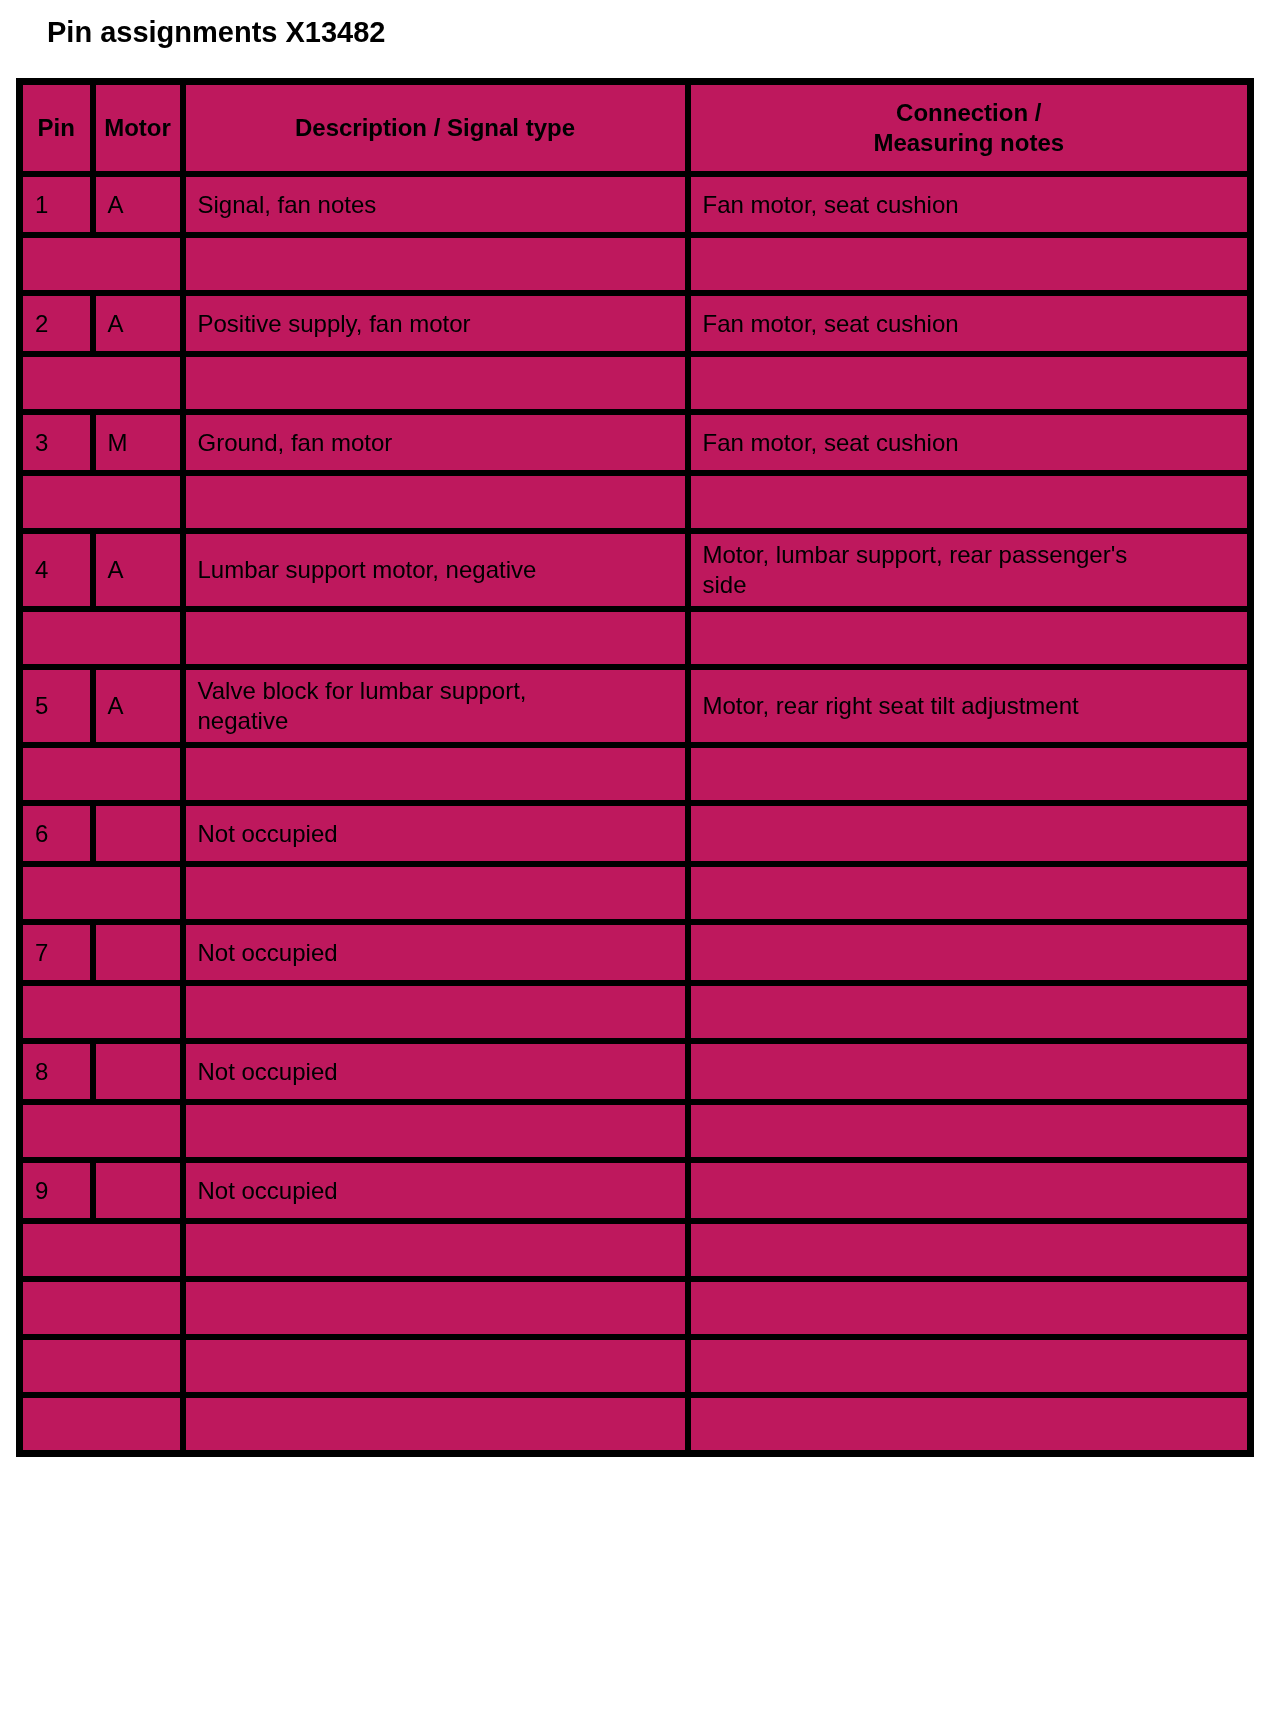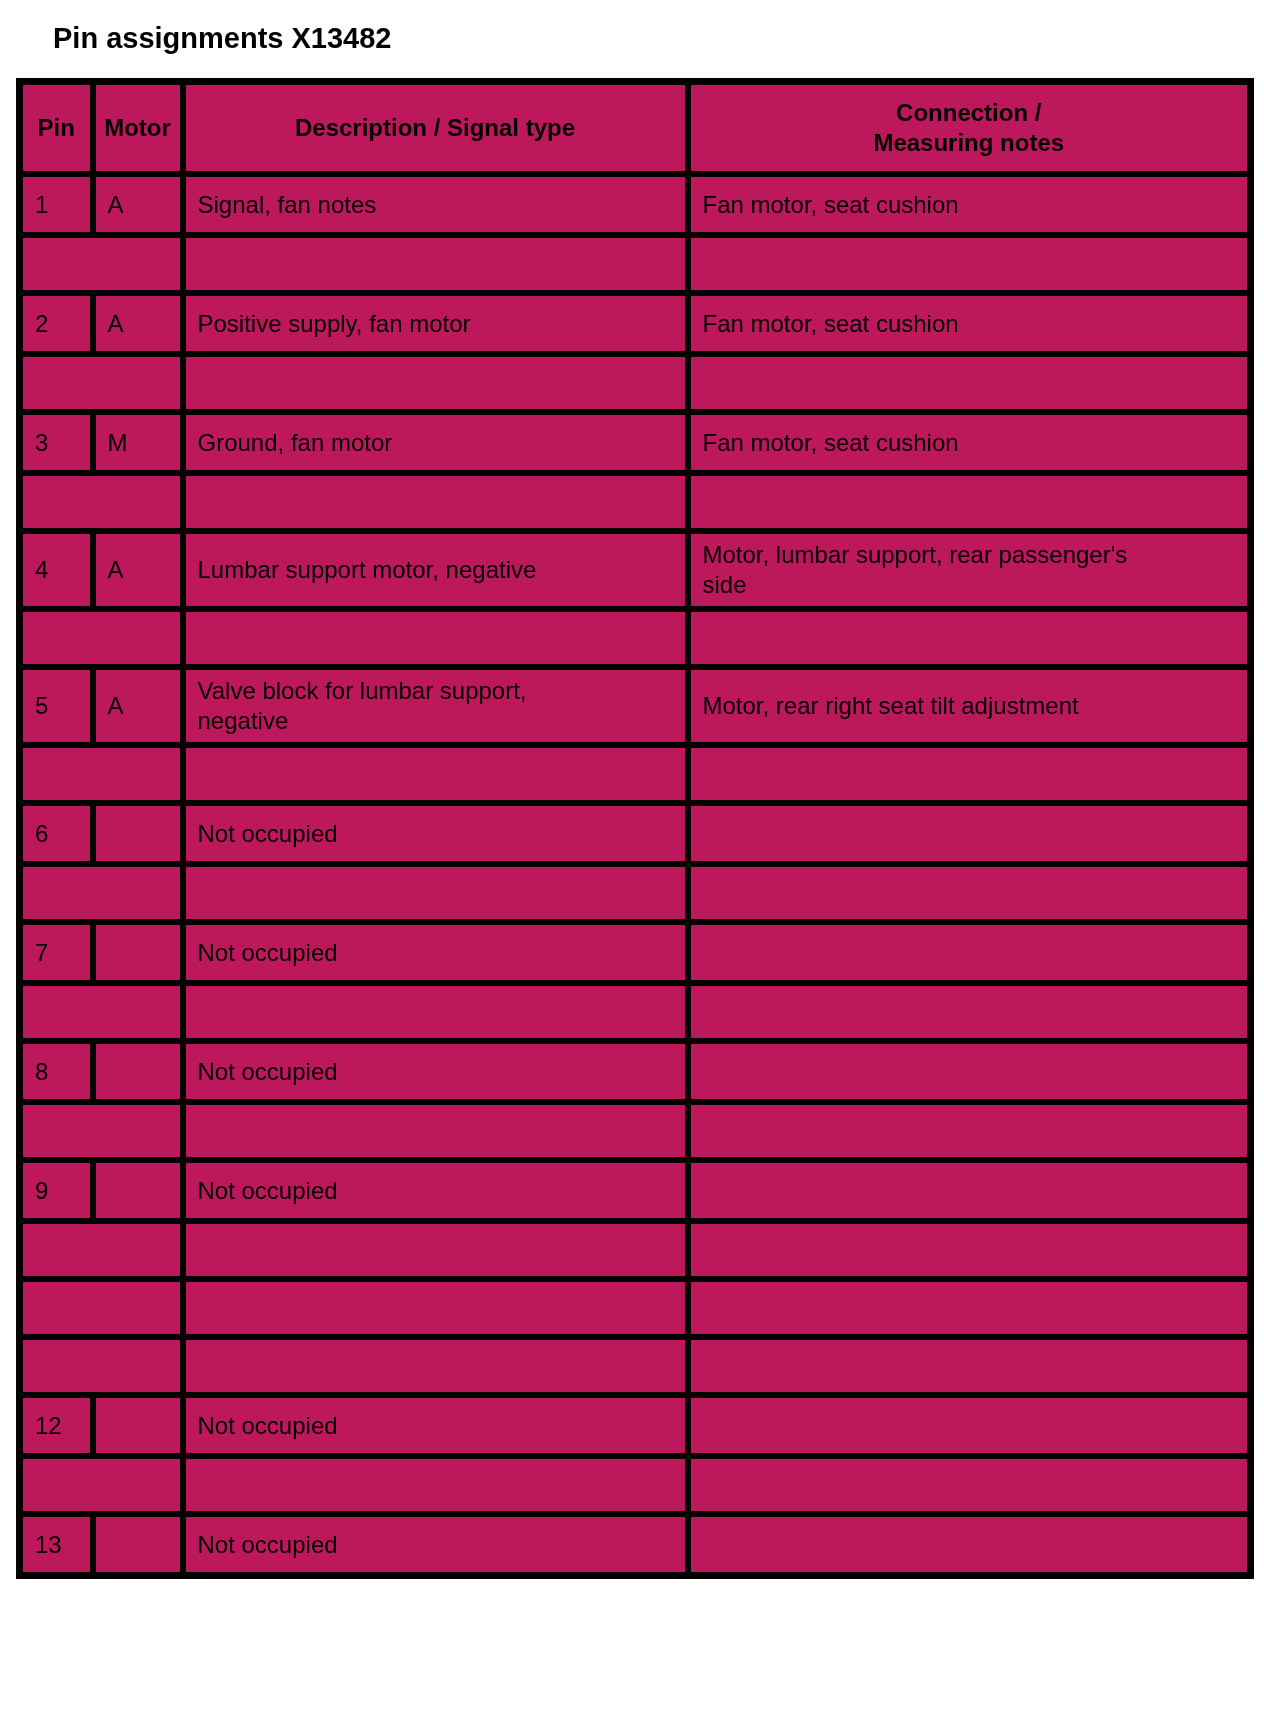--- a/index.html
+++ b/index.html
@@ -10,21 +10,21 @@
   body {
     width: 1264px; height: 1710px;
     position: relative;
     overflow: hidden;
     font-family: "Liberation Sans", sans-serif;
     color: #000000;
   }
   .title {
     position: absolute;
     left: 35px; top: 4px;
-    margin: 18px;
+    margin: 12px;
     font-size: 29px;
     font-weight: bold;
     letter-spacing: 0px;
     white-space: nowrap;
   }
   table.pin-table {
     position: absolute;
     left: 16px; top: 78px;
     width: 1231px;
     border-collapse: collapse;
@@ -182,32 +182,20 @@
         <tr class="row-spacer">
           <td colspan="2"></td>
           <td></td>
           <td></td>
         </tr>
         <tr class="row-spacer">
           <td colspan="2"></td>
           <td></td>
           <td></td>
         </tr>
-        <tr class="row-data">
-          <td class="col-pin">12</td>
-          <td class="col-type"></td>
-          <td class="col-description">Not occupied</td>
-          <td class="col-connection"></td>
-        </tr>
-        <tr class="row-spacer">
-          <td colspan="2"></td>
-          <td></td>
-          <td></td>
-        </tr>
-        <tr class="row-data">
-          <td class="col-pin">13</td>
-          <td class="col-type"></td>
-          <td class="col-description">Not occupied</td>
-          <td class="col-connection"></td>
+        <tr class="row-spacer">
+          <td colspan="2"></td>
+          <td></td>
+          <td></td>
         </tr>
       </tbody>
   </table>
 </div>
 
 </body></html>

